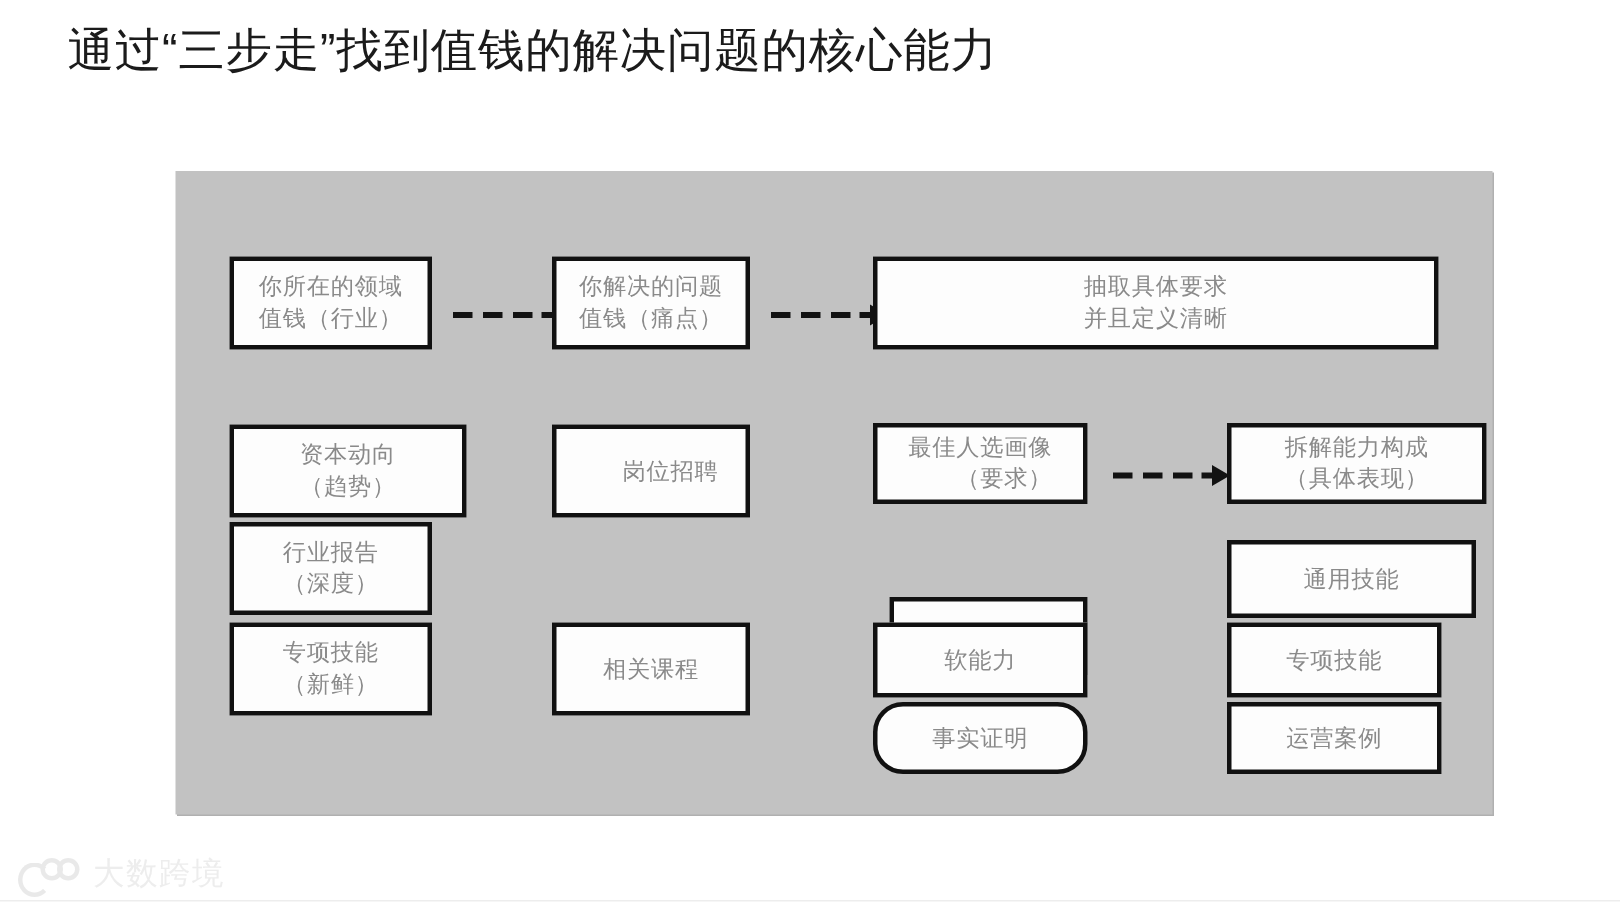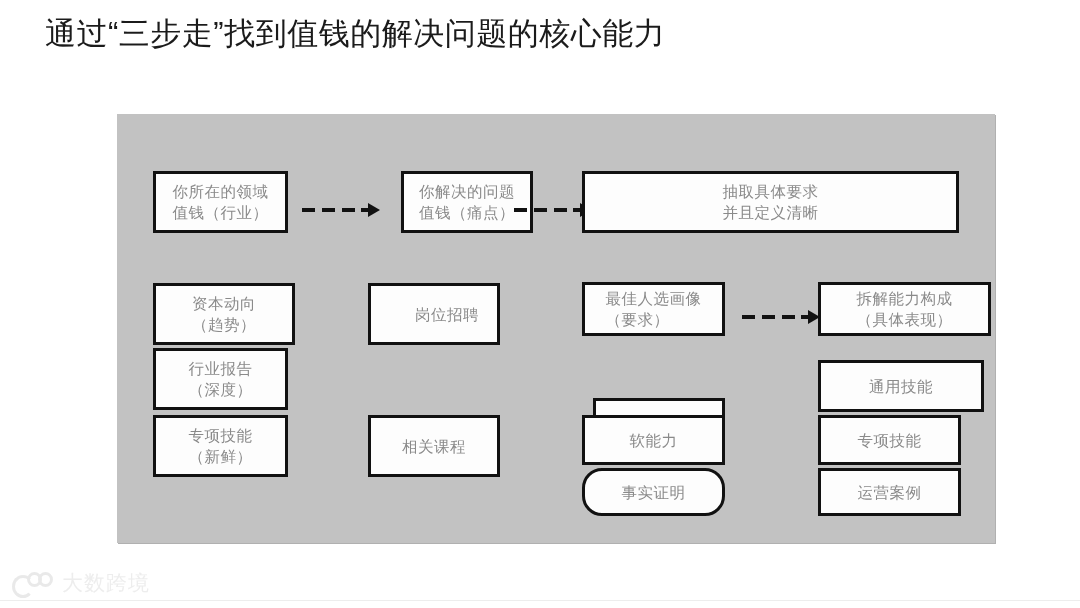--- a/index.html
+++ b/index.html
@@ -42,21 +42,21 @@
 
   
   .nbox {
     position: absolute;
     background: #fdfdfd;
     border: 3px solid #111111;
     box-sizing: border-box;
     display: flex;
     align-items: center;
     justify-content: center;
-    text-align: left;
+    text-align: right;
     color: #8a8a8a;
     font-size: 15.5px;
     line-height: 21px;
     letter-spacing: 0.5px;
     white-space: pre-line;
   }
   .nbox.two-line { font-size: 15.5px; }
 
   
   .arrow {
@@ -161,34 +161,34 @@
   <div class="nbox two-line" style="left:36px; top:57px; width:135px; height:62px;">你所在的领域
 值钱（行业）</div>
 
   <div class="arrow" style="left:185px; top:88px;">
     <span class="dash"></span>
     <span class="dash"></span>
     <span class="dash"></span>
     <span class="head"></span>
   </div>
 
-  <div class="nbox two-line" style="left:251px; top:57px; width:132px; height:62px;margin-left:33px;">你解决的问题
+  <div class="nbox two-line" style="left:251px; top:57px; width:132px; height:62px;">你解决的问题
 值钱（痛点）</div>
 
   <div class="arrow" style="left:397px; top:88px;">
     <span class="dash"></span>
     <span class="dash"></span>
     <span class="dash"></span>
     <span class="head"></span>
   </div>
 
   <div class="nbox two-line" style="left:465px; top:57px; width:377px; height:62px;">抽取具体要求
 并且定义清晰</div>
 
-  <div class="nbox two-line" style="left:36px; top:169px; width:142px; height:62px;">资本动向
+  <div class="nbox two-line" style="left:36px; top:169px; width:158px; height:62px;">资本动向
 （趋势）</div>
   <div class="nbox two-line" style="left:36px; top:234px; width:135px; height:62px;">行业报告
 （深度）</div>
   <div class="nbox two-line" style="left:36px; top:301px; width:135px; height:62px;">专项技能
 （新鲜）</div>
 
   <div class="nbox" style="left:251px; top:169px; width:132px; height:62px;padding-left:26px;">岗位招聘</div>
   <div class="nbox" style="left:251px; top:301px; width:132px; height:62px;">相关课程</div>
 
   <div class="nbox two-line" style="left:465px; top:168px; width:143px; height:54px;">最佳人选画像

